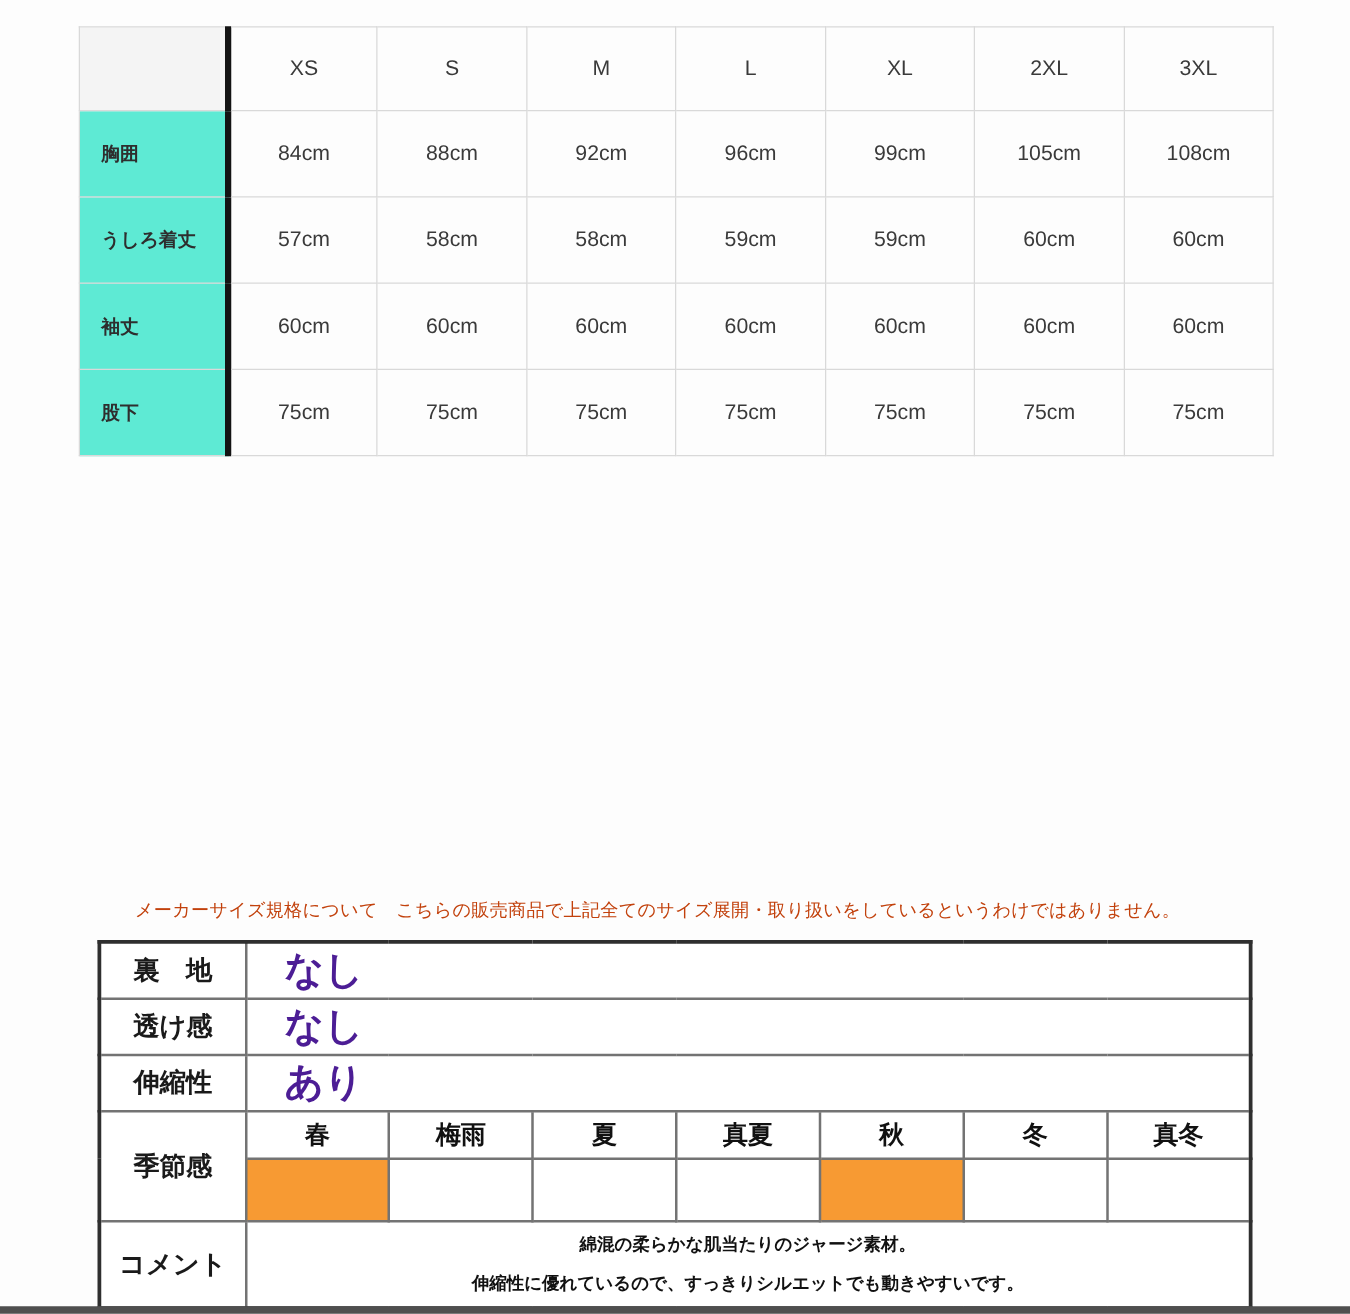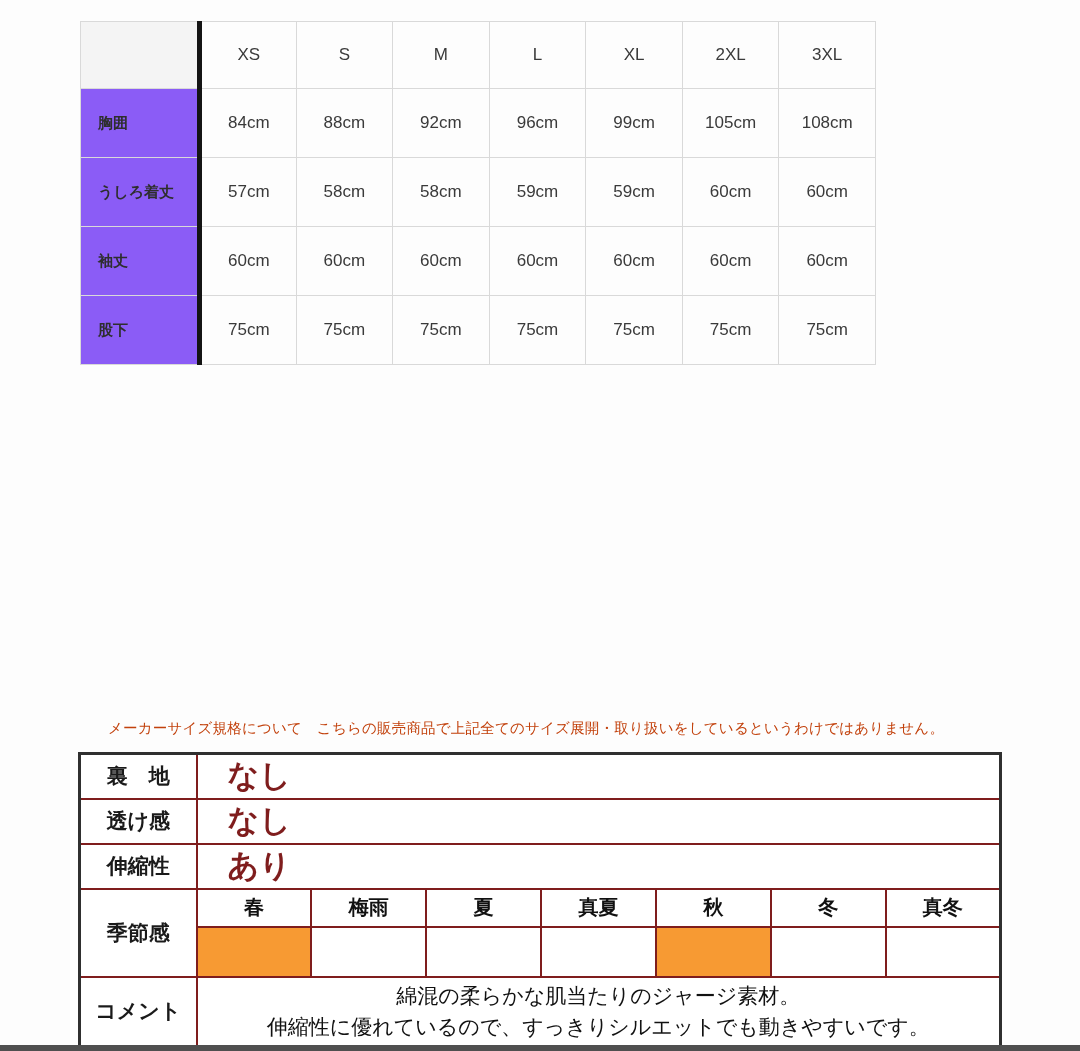--- a/index.html
+++ b/index.html
@@ -7,36 +7,36 @@
     width:1080px;height:1051px;
     background:#fdfdfd;
     position:relative;
     font-family:"Liberation Sans","DejaVu Sans",sans-serif;
     color:#333;
     overflow:hidden;
   }
 
   
   .size-table-wrap{
-    position:absolute;left:80px;top:21px;width:796px;
+    position:absolute;left:63px;top:21px;width:956px;
   }
   table{border-collapse:collapse;table-layout:fixed;width:100%;}
   .size-table{border:1px solid #c9c9c9;background:#fdfdfd;}
   .size-table td,.size-table th{
     border:1px solid #d9d9d9;
     text-align:center;
     font-weight:400;
     font-size:17px;
     color:#3a3a3a;
     padding:0;
   }
   .size-table thead tr{height:67px;}
   .size-table tbody tr{height:69px;}
   .size-table .row-label{
-    background:#8b5cf6;
+    background:#5eead4;
     text-align:left;
     padding-left:17px;
     font-size:15px;
     font-weight:700;
     color:#2e2e2e;
     border-right:5px solid #141414;
     margin-top:44px;
   }
   .size-table thead .corner{
     background:#f4f4f4;
@@ -49,47 +49,47 @@
     font-size:14.5px;color:#c2410c;letter-spacing:0.2px;
     white-space:nowrap;
   }
 
   
   .spec-table-wrap{
     position:absolute;left:78px;top:752px;width:924px;
   }
   .spec-table{border:3px solid #2f2f2f;background:#fff;}
   .spec-table td{
-    border:2px solid #7f1d1d;
+    border:2px solid #737373;
     padding:0;
     text-align:center;
     vertical-align:middle;
     color:#111;
   }
   .spec-table .lbl{
     font-size:21px;font-weight:700;color:#1a1a1a;
   }
   .spec-table .big-val{
     text-align:left;
     padding-left:30px;
     font-size:31px;
     font-weight:700;
-    color:#7f1d1d;
+    color:#4c1d95;
   }
   .spec-table tr.r-small{height:45px;}
   .spec-table tr.r-season-head{height:38px;}
   .spec-table tr.r-season-band{height:50px;}
   .spec-table tr.r-comment{height:70px;}
   .season-head{font-size:20px;font-weight:700;color:#141414;}
   .season-cell{background:#fff;}
   .comment-cell{
     text-align:left;
     padding-left:30px;
-    font-size:21px;
-    font-weight:400;
+    font-size:14px;
+    font-weight:700;
     color:#0d0d0d;
     line-height:31px;
     margin-top:36px;
   }
 
   
   .bottom-bar{
     position:absolute;left:0;top:1045px;width:1080px;height:6px;
     background:#4f4f4f;
   }

